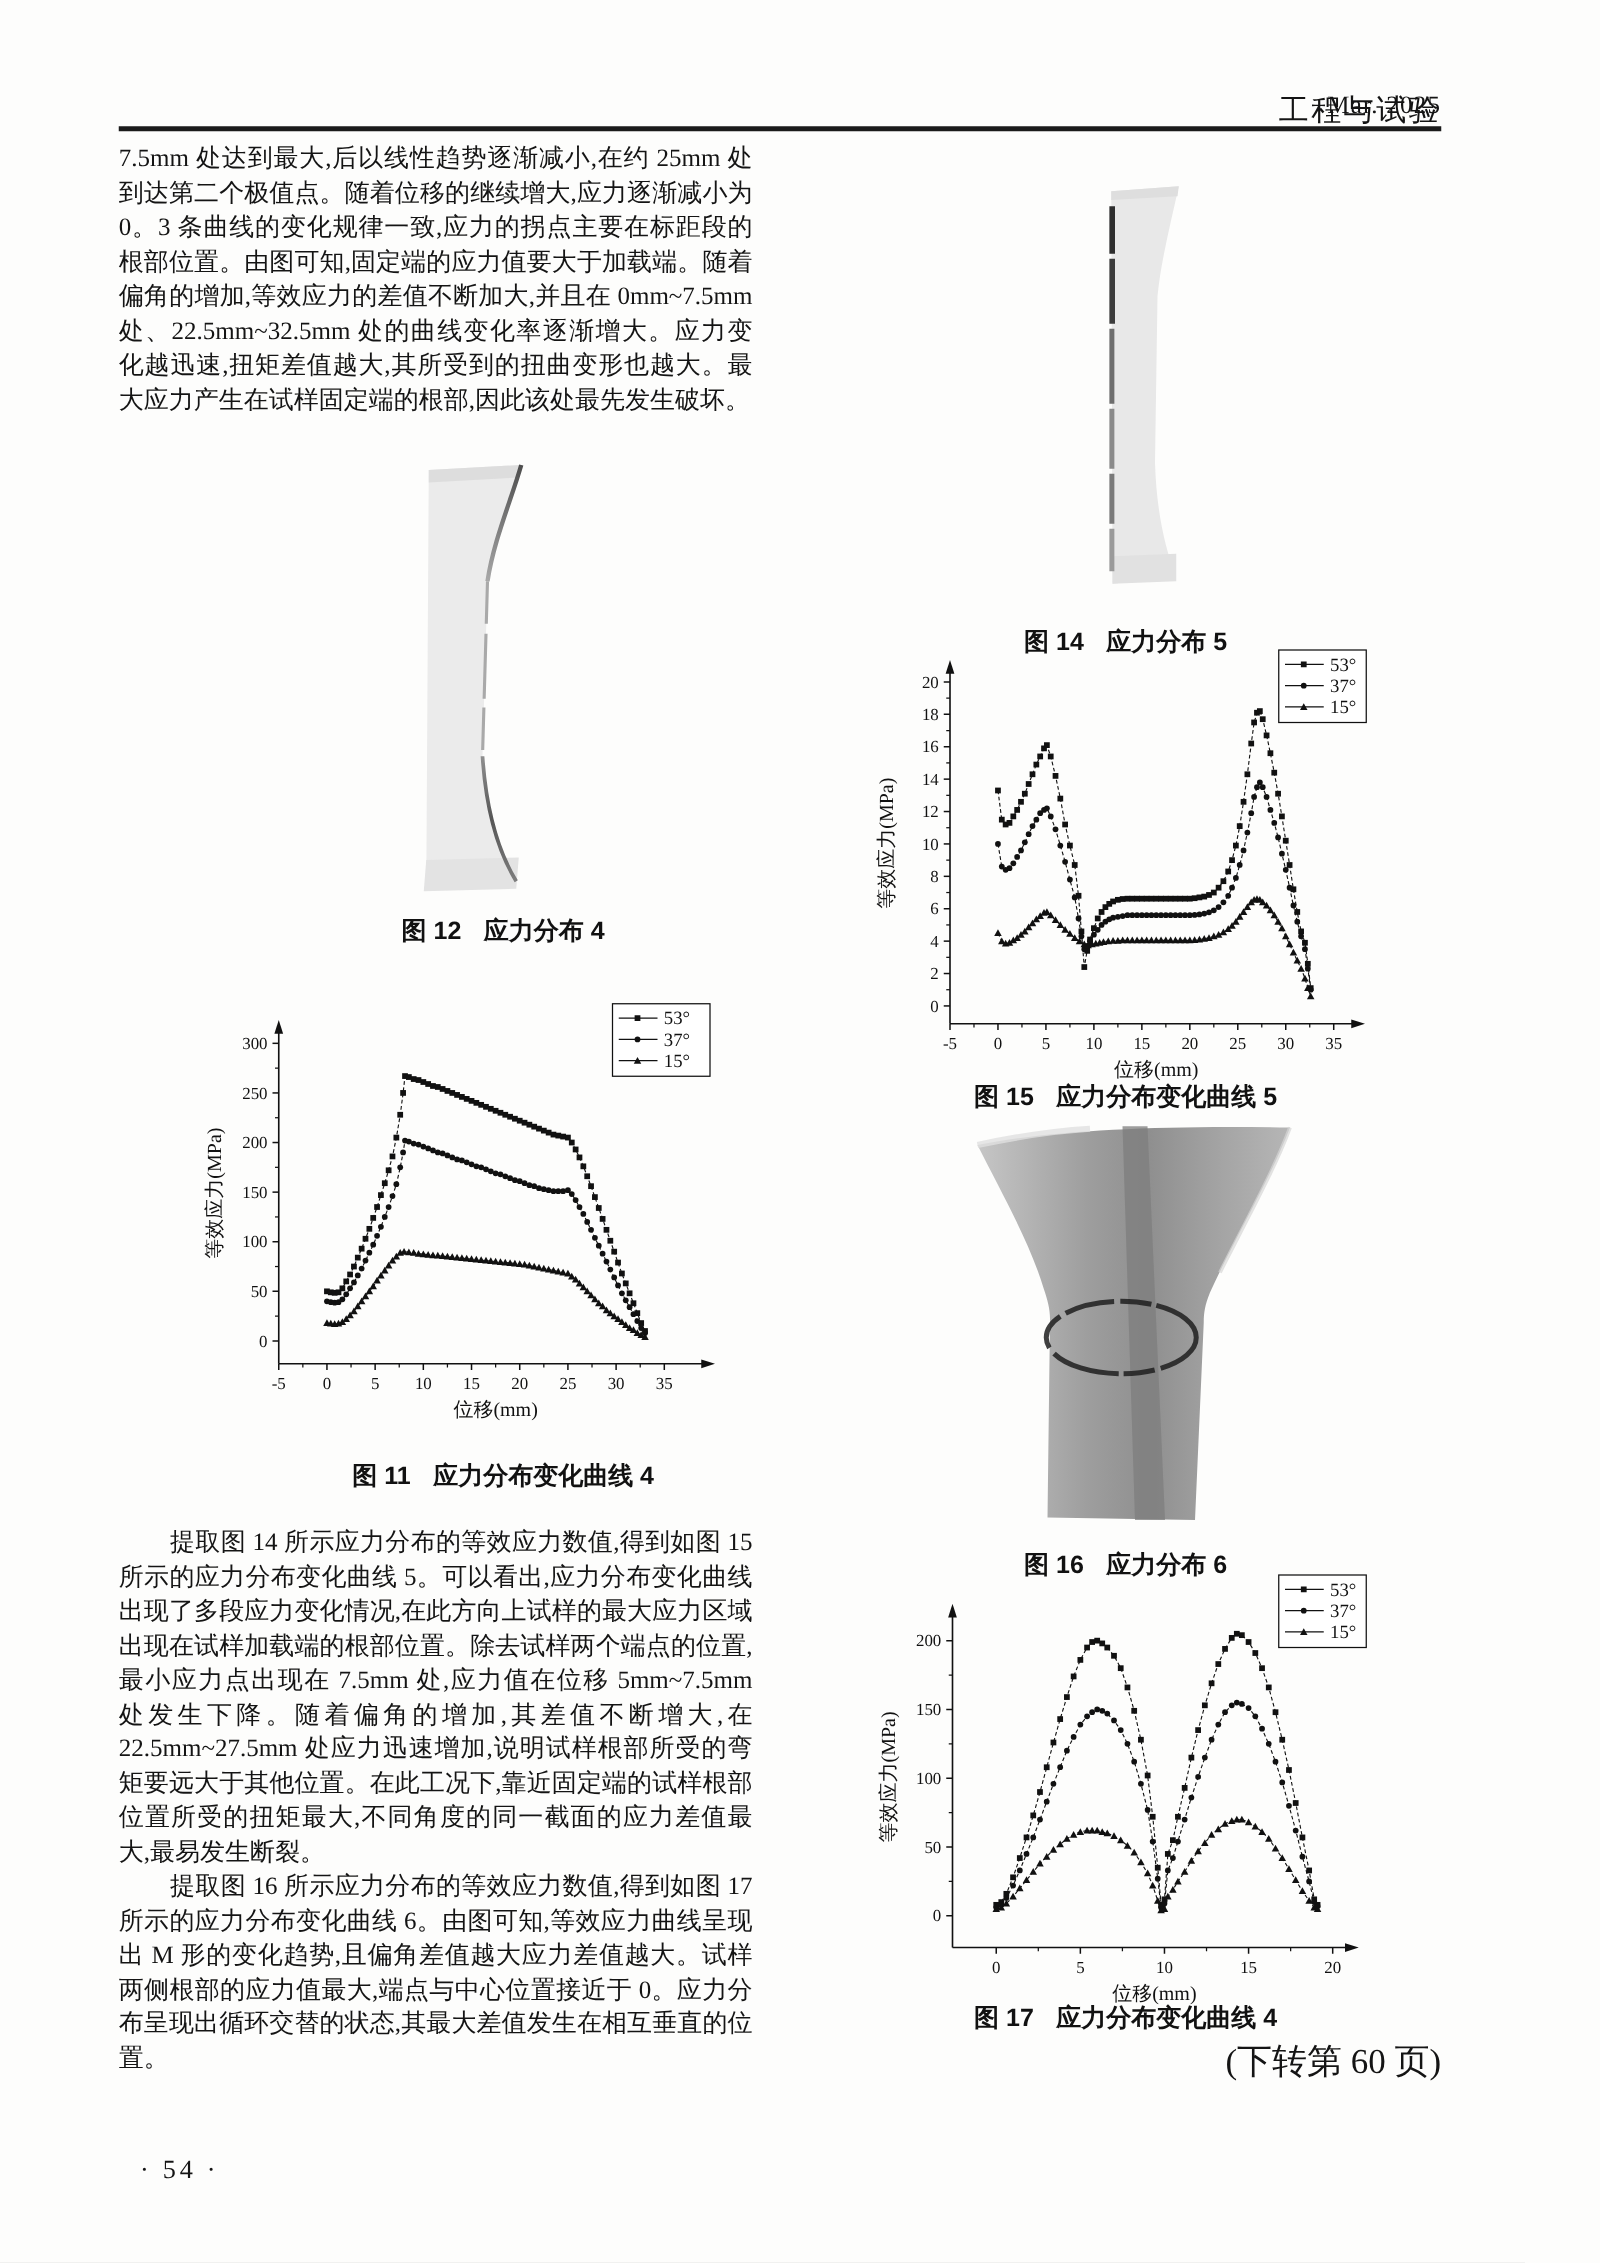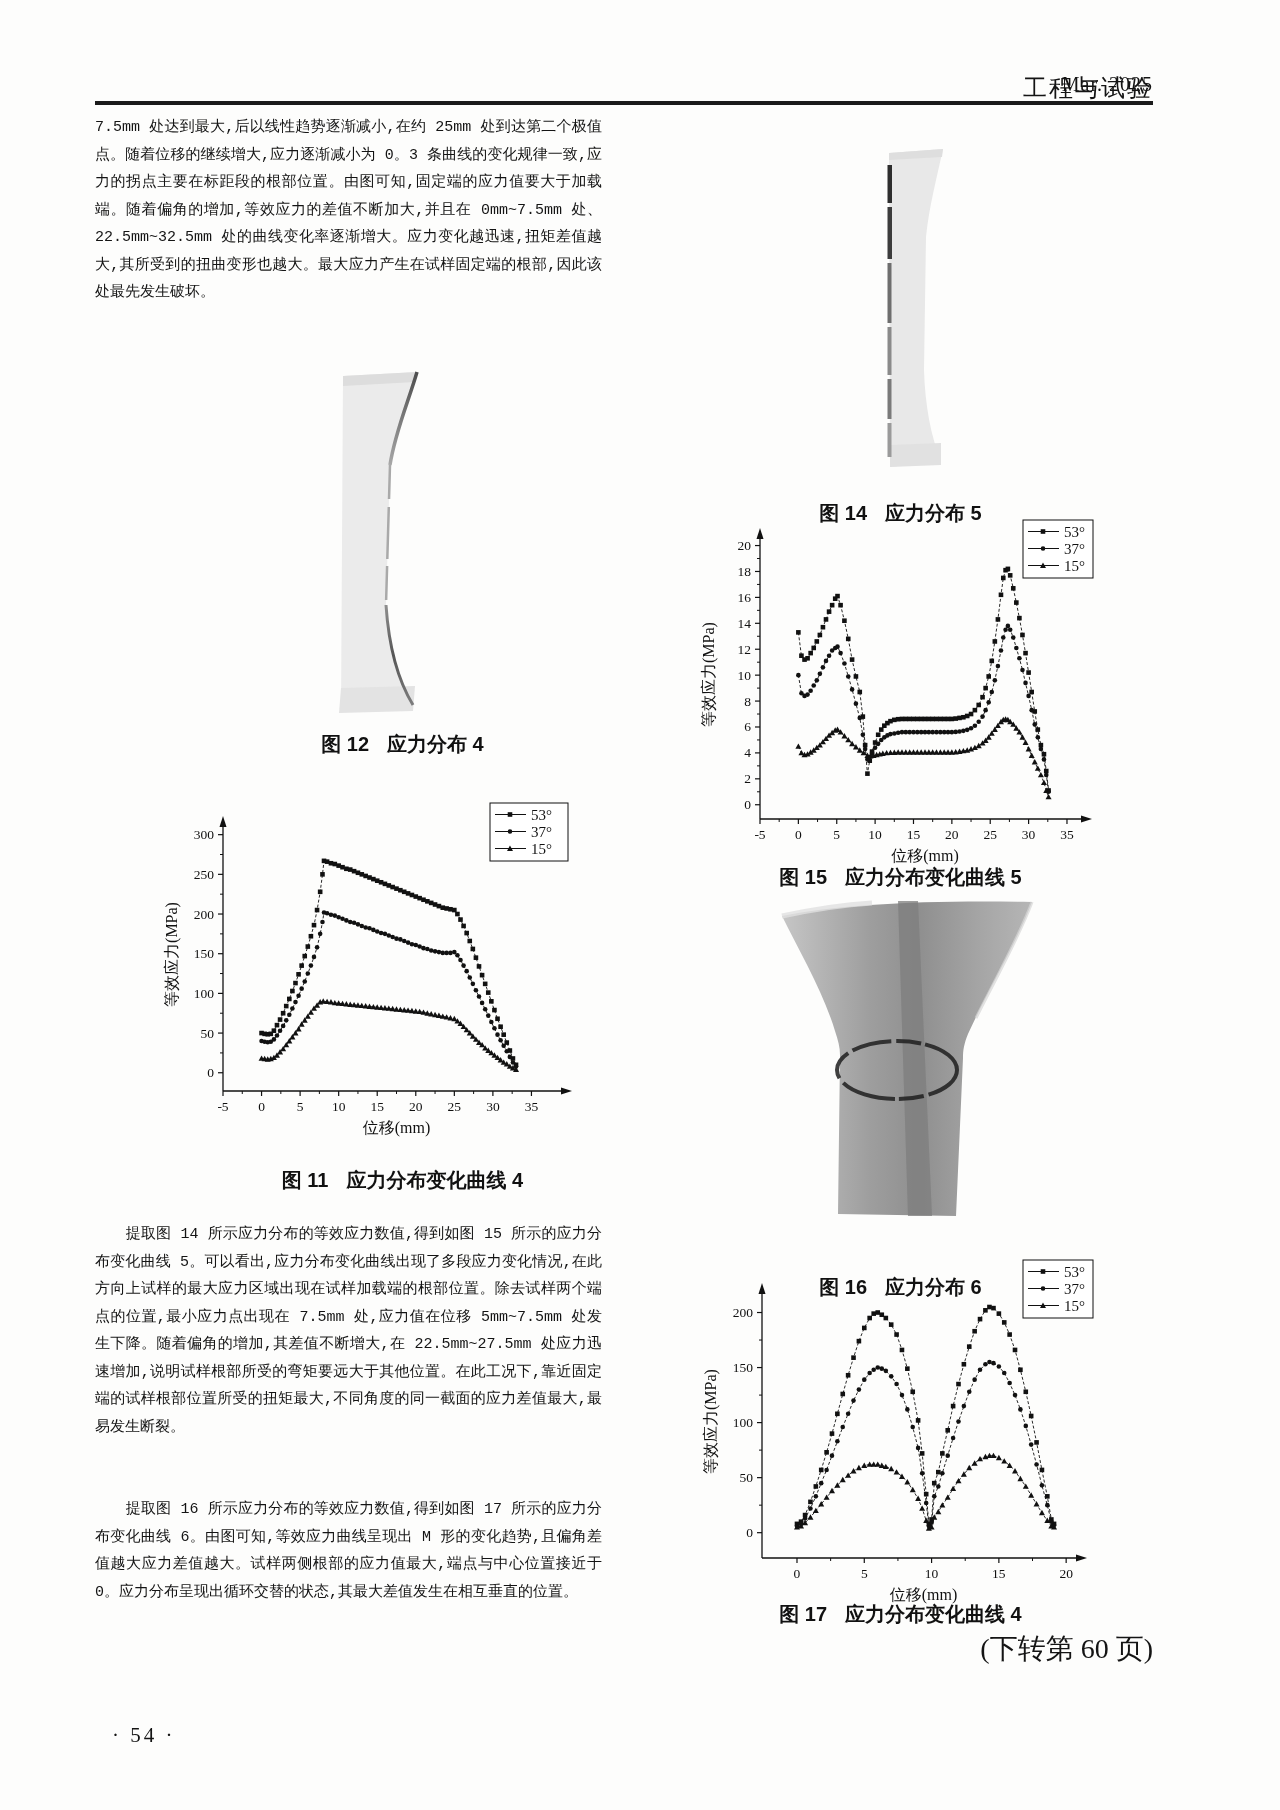--- a/index.html
+++ b/index.html
@@ -2,32 +2,32 @@
 <html><head>
 <meta charset="utf-8">
 <style>
   html,body{margin:0;padding:0;background:#e8e8e8;}
   #page{position:relative;width:1280px;height:1810px;background:#fdfdfc;margin:0 auto;overflow:hidden;
         font-family:"Liberation Serif","DejaVu Serif",serif;color:#141414;}
   .abs{position:absolute;}
   .header-title{top:72px;left:95px;width:1058px;text-align:right;font-size:24px;letter-spacing:2px;}
   .header-date{top:73px;left:95px;width:1058px;text-align:right;font-size:20px;letter-spacing:1px;}
   .header-rule{top:101px;left:95px;width:1058px;height:4px;background:#1b1b1b;}
-  .para{width:507px;font-size:15px;line-height:27.5px;text-align:justify;font-family:Liberation Mono, monospace;}
+  .para{width:507px;font-size:20px;line-height:27.5px;text-align:justify;}
   .indent{text-indent:2.05em;}
   #p1{top:114px;left:95px;}
   #p2{top:1221px;left:95px;}
   #p3{top:1496px;left:95px;}
   .caption{font-family:"Liberation Sans","DejaVu Sans",sans-serif;font-weight:700;font-size:20px;
            color:#111;text-align:center;width:505px;}
   #cap12{top:731px;left:150px;}
   #cap13{top:1167px;left:150px;}
   #cap14{top:500px;left:648px;}
   #cap15{top:864px;left:648px;}
-  #cap16{top:1238px;left:648px;margin-top:36px;}
+  #cap16{top:1238px;left:648px;}
   #cap17{top:1601px;left:648px;}
   .cap-gap{margin-left:18px;}
   #chart-fig13{top:700px;left:140px;}
   #chart-fig15{top:505px;left:620px;}
   #chart-fig17{top:1245px;left:620px;}
   #fig12-img{top:370px;left:333px;}
   #fig14-img{top:145px;left:885px;}
   #fig16-img{top:900px;left:780px;}
   .page-num{top:1723px;left:112px;font-size:21px;letter-spacing:3px;}
   .continuation{top:1630px;left:648px;width:505px;text-align:right;font-size:28px;}

